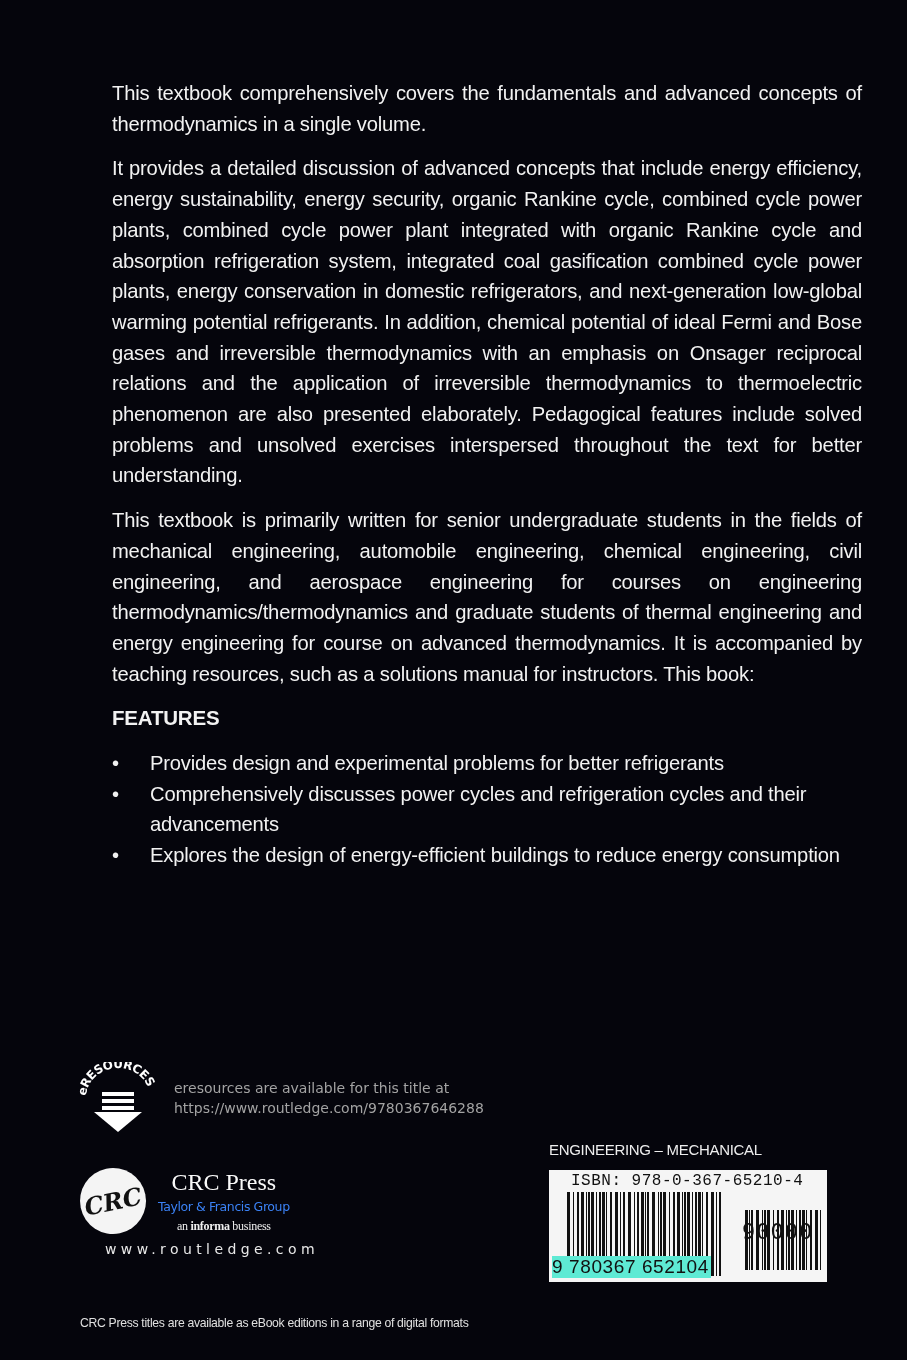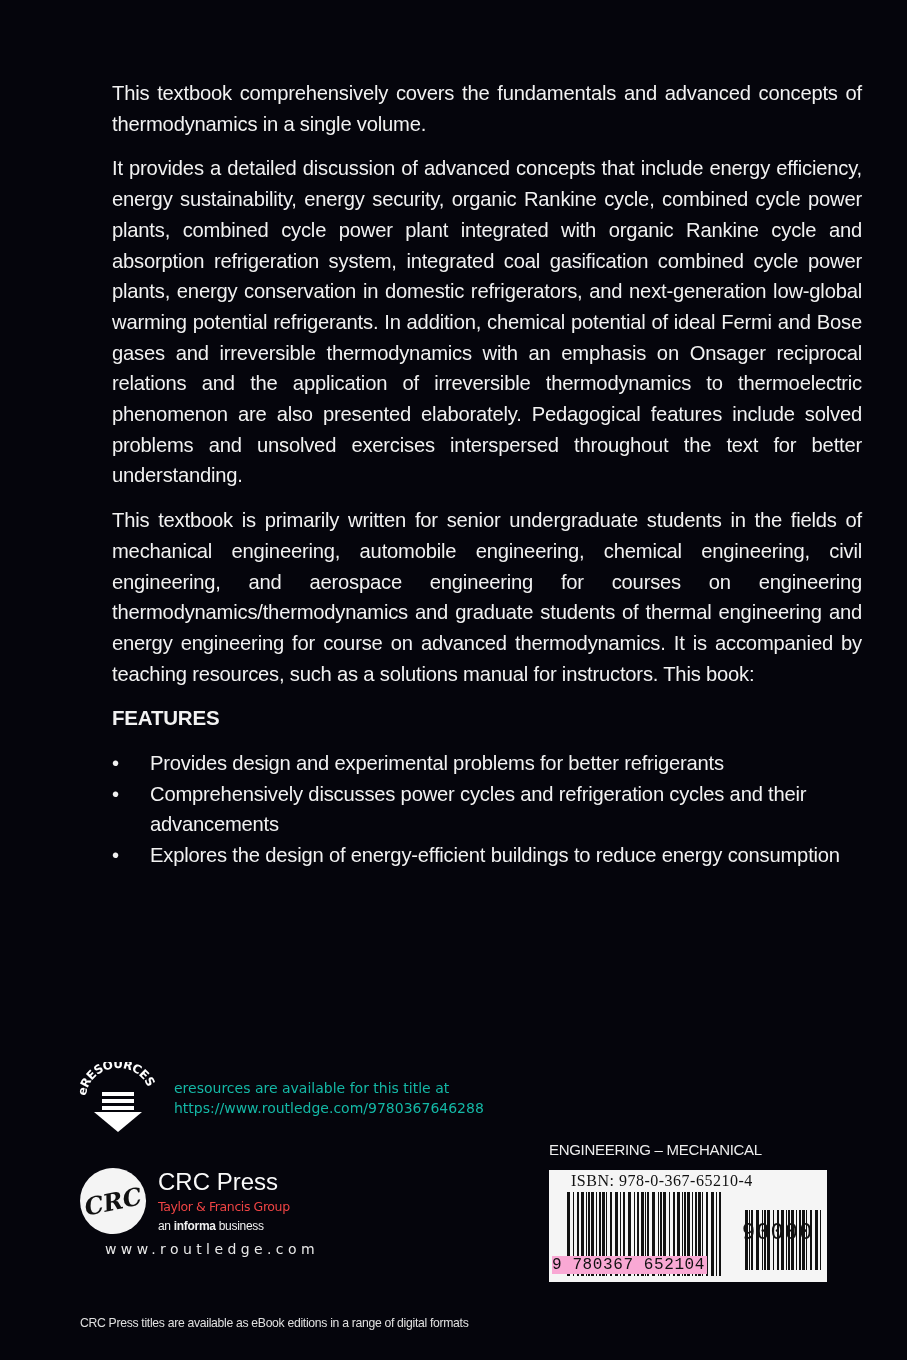--- a/index.html
+++ b/index.html
@@ -18,44 +18,44 @@
       margin-left: 32px;
     }
     .para { margin: 0 0 14px 0; text-align: justify; }
     .features-heading { font-weight: bold; margin: 0 0 14px 0; font-size: 20.5px; }
     .features-list { list-style: none; margin: 0 0 14px 0; padding: 0; }
     .features-list li { position: relative; padding-left: 38px; }
     .bullet { position: absolute; left: 0; top: 0; width: 20px; }
 
     .eres { position: absolute; left: 78px; top: 1062px; display: flex; align-items: center; }
     .eres-logo { width: 80px; height: 72px; }
-    .eres-text { margin-left: 16px; font-family: "DejaVu Sans", sans-serif; font-size: 14px; line-height: 20px; color: #14b8a6; }
+    .eres-text { margin-left: 16px; font-family: "DejaVu Sans", sans-serif; font-size: 14px; line-height: 20px; color: #a3a3a3; }
 
     .crc { position: absolute; left: 80px; top: 1168px; display: flex; align-items: flex-start; }
     .crc-circle {
       width: 66px; height: 66px; border-radius: 50%; background: #f4f4f4;
       display: flex; align-items: center; justify-content: center;
       color: #111; font-family: "DejaVu Serif", serif; font-style: italic; font-weight: bold;
       font-size: 24px; transform: rotate(-12deg);
     }
     .crc-names { margin-left: 12px; }
-    .crc-name { font-family: Liberation Sans, sans-serif; font-size: 24px; line-height: 28px; color: #fafafa; }
-    .crc-group { font-family: "DejaVu Sans", sans-serif; font-size: 12.5px; line-height: 21px; color: #ef4444; letter-spacing: -0.4px; }
-    .crc-informa { font-family: Liberation Sans, sans-serif; font-size: 12px; line-height: 18px; font-weight: bold; color: #f0f0f0; letter-spacing: -0.3px; }
+    .crc-name { font-family: Liberation Serif, serif; font-size: 24px; line-height: 28px; color: #fafafa; text-align: center; }
+    .crc-group { font-family: "DejaVu Sans", sans-serif; font-size: 12.5px; line-height: 21px; color: #3b82f6; letter-spacing: -0.4px; }
+    .crc-informa { font-family: Liberation Serif, serif; font-size: 12px; line-height: 18px; font-weight: bold; color: #f0f0f0; letter-spacing: -0.3px; text-align: center; }
     .website { position: absolute; left: 80px; top: 1241px; font-family: "DejaVu Sans", sans-serif; font-size: 14px; letter-spacing: 4.4px; color: #e8e8e8; margin-left: 25px; }
     .ebook-note { position: absolute; left: 80px; top: 1272px; font-size: 12.2px; color: #e0e0e0; letter-spacing: -0.3px; margin-top: 44px; }
 
     .category { position: absolute; left: 549px; top: 1141px; font-size: 15px; color: #eeeeee; letter-spacing: -0.3px; text-align: right; }
     .barcode-box {
       position: absolute; left: 549px; top: 1170px; width: 278px; height: 112px;
       background: #f5f5f5; color: #111;
     }
-    .isbn-label { position: absolute; left: 22px; top: 2px; font-family: Liberation Serif, serif; font-size: 16px; letter-spacing: 0.5px; }
+    .isbn-label { position: absolute; left: 22px; top: 2px; font-family: Liberation Mono, monospace; font-size: 16px; letter-spacing: 0.5px; }
     .price-code { position: absolute; left: 193px; top: 20px; font-family: "DejaVu Sans Mono", monospace; font-size: 22px; letter-spacing: 1px; margin-top: 29px; }
-    .ean-digits { position: absolute; left: 3px; top: 86px; font-family: Liberation Mono, monospace; font-size: 16px; letter-spacing: 0.6px; background: #f9a8d4; padding-right: 2px; }
+    .ean-digits { position: absolute; left: 3px; top: 86px; font-family: Liberation Sans, sans-serif; font-size: 19px; letter-spacing: 0.6px; background: #5eead4; padding-right: 2px; }
     .bars-main { position: absolute; left: 18px; top: 22px; width: 156px; height: 84px; }
     .bars-addon { position: absolute; left: 196px; top: 40px; width: 78px; height: 60px; }
   </style>
 </head>
 <body>
 
 <div class="text-block">
   <p class="para">This textbook comprehensively covers the fundamentals and advanced concepts of thermodynamics in a single volume.</p>
   <p class="para">It provides a detailed discussion of advanced concepts that include energy efficiency, energy sustainability, energy security, organic Rankine cycle, combined cycle power plants, combined cycle power plant integrated with organic Rankine cycle and absorption refrigeration system, integrated coal gasification combined cycle power plants, energy conservation in domestic refrigerators, and next-generation low-global warming potential refrigerants. In addition, chemical potential of ideal Fermi and Bose gases and irreversible thermodynamics with an emphasis on Onsager reciprocal relations and the application of irreversible thermodynamics to thermoelectric phenomenon are also presented elaborately. Pedagogical features include solved problems and unsolved exercises interspersed throughout the text for better understanding.</p>
   <p class="para">This textbook is primarily written for senior undergraduate students in the fields of mechanical engineering, automobile engineering, chemical engineering, civil engineering, and aerospace engineering for courses on engineering thermodynamics/thermodynamics and graduate students of thermal engineering and energy engineering for course on advanced thermodynamics. It is accompanied by teaching resources, such as a solutions manual for instructors. This book:</p>

